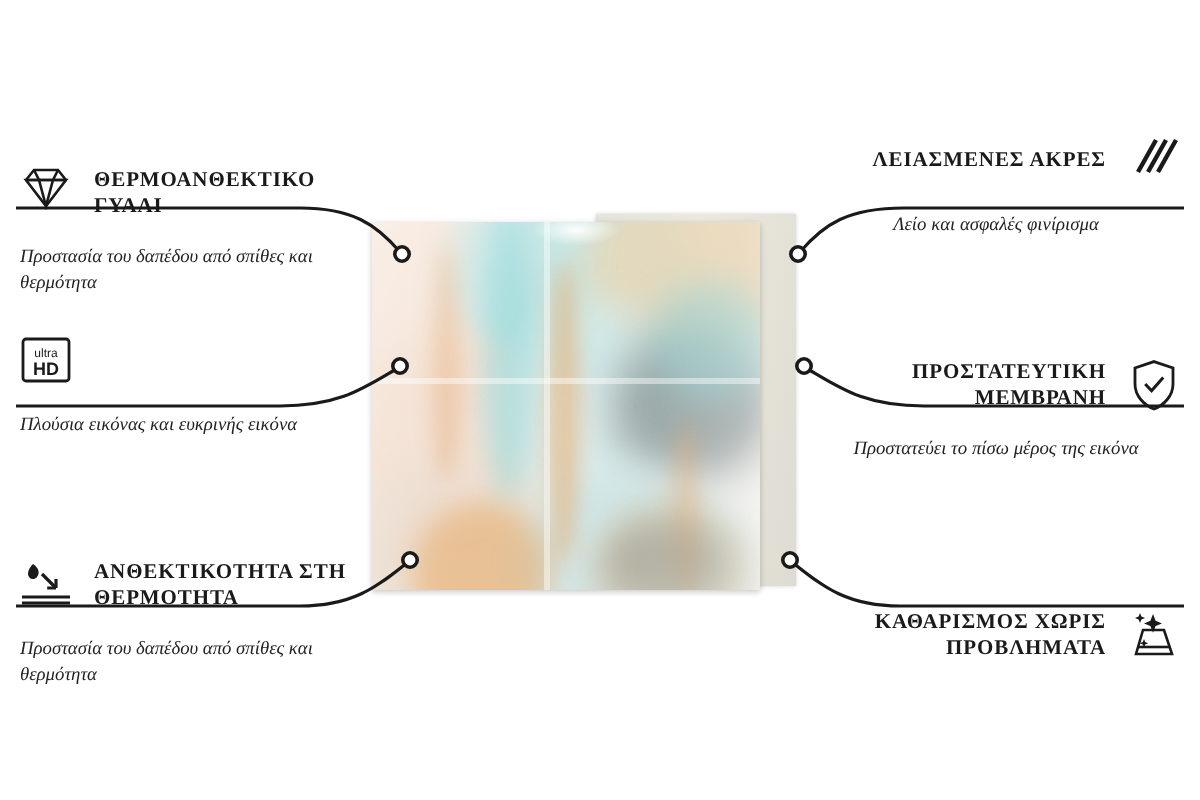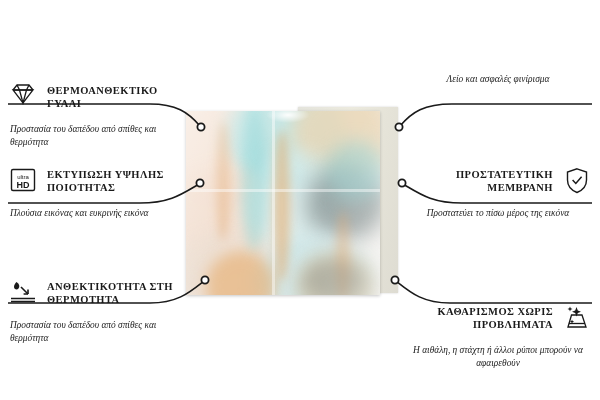--- a/index.html
+++ b/index.html
@@ -136,21 +136,20 @@
 
   <div class="feat left" style="top:164px;">
     <div class="feat-head">
       <span class="feat-icon">
         <svg width="28" height="26" viewBox="0 0 28 26">
           <rect x="2.5" y="2.5" width="23" height="21" rx="1.5" fill="none" stroke="#1a1a1a" stroke-width="1.4"></rect>
           <text x="14" y="11.5" font-family="Liberation Sans, sans-serif" font-size="6" text-anchor="middle" fill="#1a1a1a">ultra</text>
           <text x="14" y="20.5" font-family="Liberation Sans, sans-serif" font-size="9" font-weight="bold" text-anchor="middle" fill="#1a1a1a">HD</text>
         </svg>
       </span>
-      <span class="feat-title">ΕΚΤΥΠΩΣΗ ΥΨΗΛΗΣ ΠΟΙΟΤΗΤΑΣ</span>
     </div>
     <div class="feat-body">Πλούσια εικόνας και ευκρινής εικόνα</div>
   </div>
 
   <div class="feat left" style="top:264px;margin-top:12px;">
     <div class="feat-head">
       <span class="feat-icon">
         <svg width="30" height="26" viewBox="0 0 30 26" fill="none" stroke="#1a1a1a" stroke-width="1.4">
           <path d="M8.5,3 C11.5,5 12,7.5 10.5,9.5 C9,11.5 6,10.5 6,7.8 C6,6 7.2,4.3 8.5,3 Z" fill="#1a1a1a" stroke="none"></path>
           <path d="M13,8 L20,15" stroke-width="1.6"></path>
@@ -158,24 +157,34 @@
           <path d="M3,19.5 L27,19.5" stroke-width="1.5"></path>
           <path d="M3,22.5 L27,22.5" stroke-width="1.5"></path>
         </svg>
       </span>
       <span class="feat-title">ΑΝΘΕΚΤΙΚΟΤΗΤΑ ΣΤΗ ΘΕΡΜΟΤΗΤΑ</span>
     </div>
     <div class="feat-body">Προστασία του δαπέδου από σπίθες και θερμότητα</div>
   </div>
 
   <div class="feat right" style="top:64px;">
+    <div class="feat-head">
+      <span class="feat-icon">
+        <svg width="26" height="22" viewBox="0 0 26 22" fill="none" stroke="#1a1a1a" stroke-width="2.2">
+          <path d="M5,19 L14,3"></path>
+          <path d="M10,19 L19,3"></path>
+          <path d="M15,19 L24,3"></path>
+        </svg>
+      </span>
+      <span class="feat-title">ΛΕΙΑΣΜΕΝΕΣ ΑΚΡΕΣ</span>
+    </div>
     <div class="feat-body">Λείο και ασφαλές φινίρισμα</div>
   </div>
 
-  <div class="feat right" style="top:164px;">
+  <div class="feat right" style="top:176px;">
     <div class="feat-head">
       <span class="feat-icon">
         <svg width="24" height="27" viewBox="0 0 24 27" fill="none" stroke="#1a1a1a" stroke-width="1.4">
           <path d="M12,1.8 L21.5,5 L21.5,13 C21.5,19 17,23.5 12,25.5 C7,23.5 2.5,19 2.5,13 L2.5,5 Z"></path>
           <path d="M7.6,13 L10.8,16.4 L16.6,9.8" stroke-width="1.5"></path>
         </svg>
       </span>
       <span class="feat-title">ΠΡΟΣΤΑΤΕΥΤΙΚΗ ΜΕΜΒΡΑΝΗ</span>
     </div>
     <div class="feat-body">Προστατεύει το πίσω μέρος της εικόνα</div>
@@ -187,16 +196,15 @@
         <svg width="30" height="26" viewBox="0 0 30 26" fill="none" stroke="#1a1a1a" stroke-width="1.3">
           <path d="M6,23 L9.5,11 L20,11 L24,23 Z"></path>
           <path d="M7,19.5 L23,19.5"></path>
           <path d="M14.5,3 L15.8,6.4 L19,7.7 L15.8,9 L14.5,12.4 L13.2,9 L10,7.7 L13.2,6.4 Z" fill="#1a1a1a" stroke="none"></path>
           <path d="M8,2.5 L8.7,4.3 L10.5,5 L8.7,5.7 L8,7.5 L7.3,5.7 L5.5,5 L7.3,4.3 Z" fill="#1a1a1a" stroke="none"></path>
           <path d="M10,15.5 L10.6,17 L12.1,17.6 L10.6,18.2 L10,19.7 L9.4,18.2 L7.9,17.6 L9.4,17 Z" fill="#1a1a1a" stroke="none"></path>
         </svg>
       </span>
       <span class="feat-title">ΚΑΘΑΡΙΣΜΟΣ ΧΩΡΙΣ ΠΡΟΒΛΗΜΑΤΑ</span>
     </div>
-    <div class="feat-body">Η αιθάλη, η στάχτη ή άλλοι ρύποι μπορούν να αφαιρεθούν</div>
   </div>
 
 </div>
 
 </body></html>

